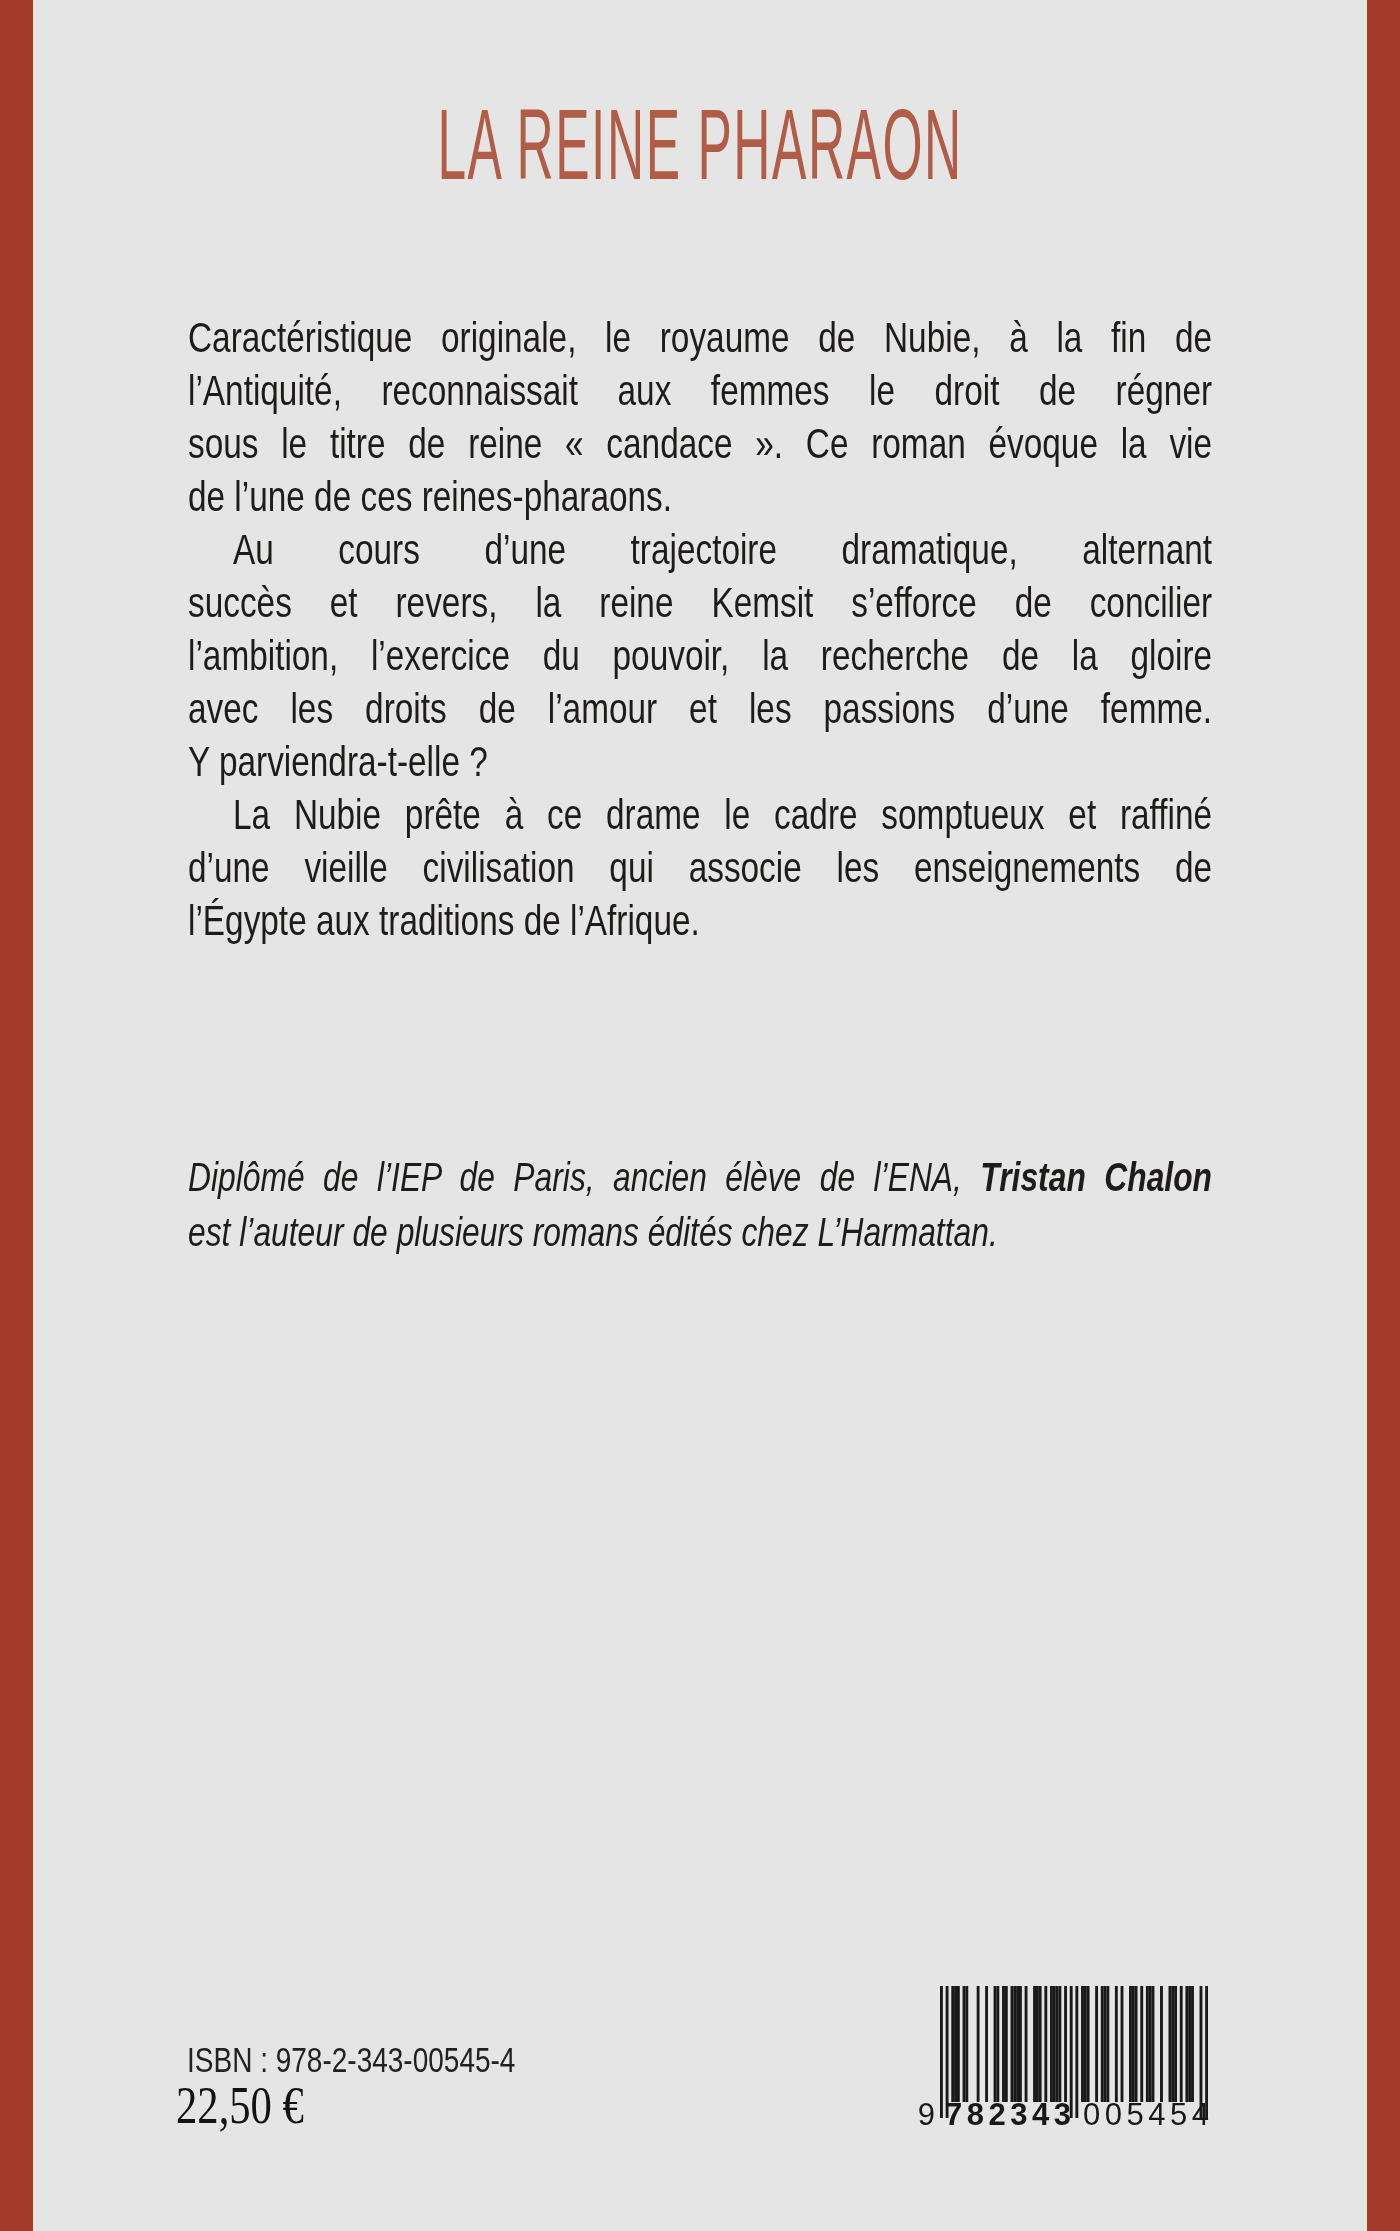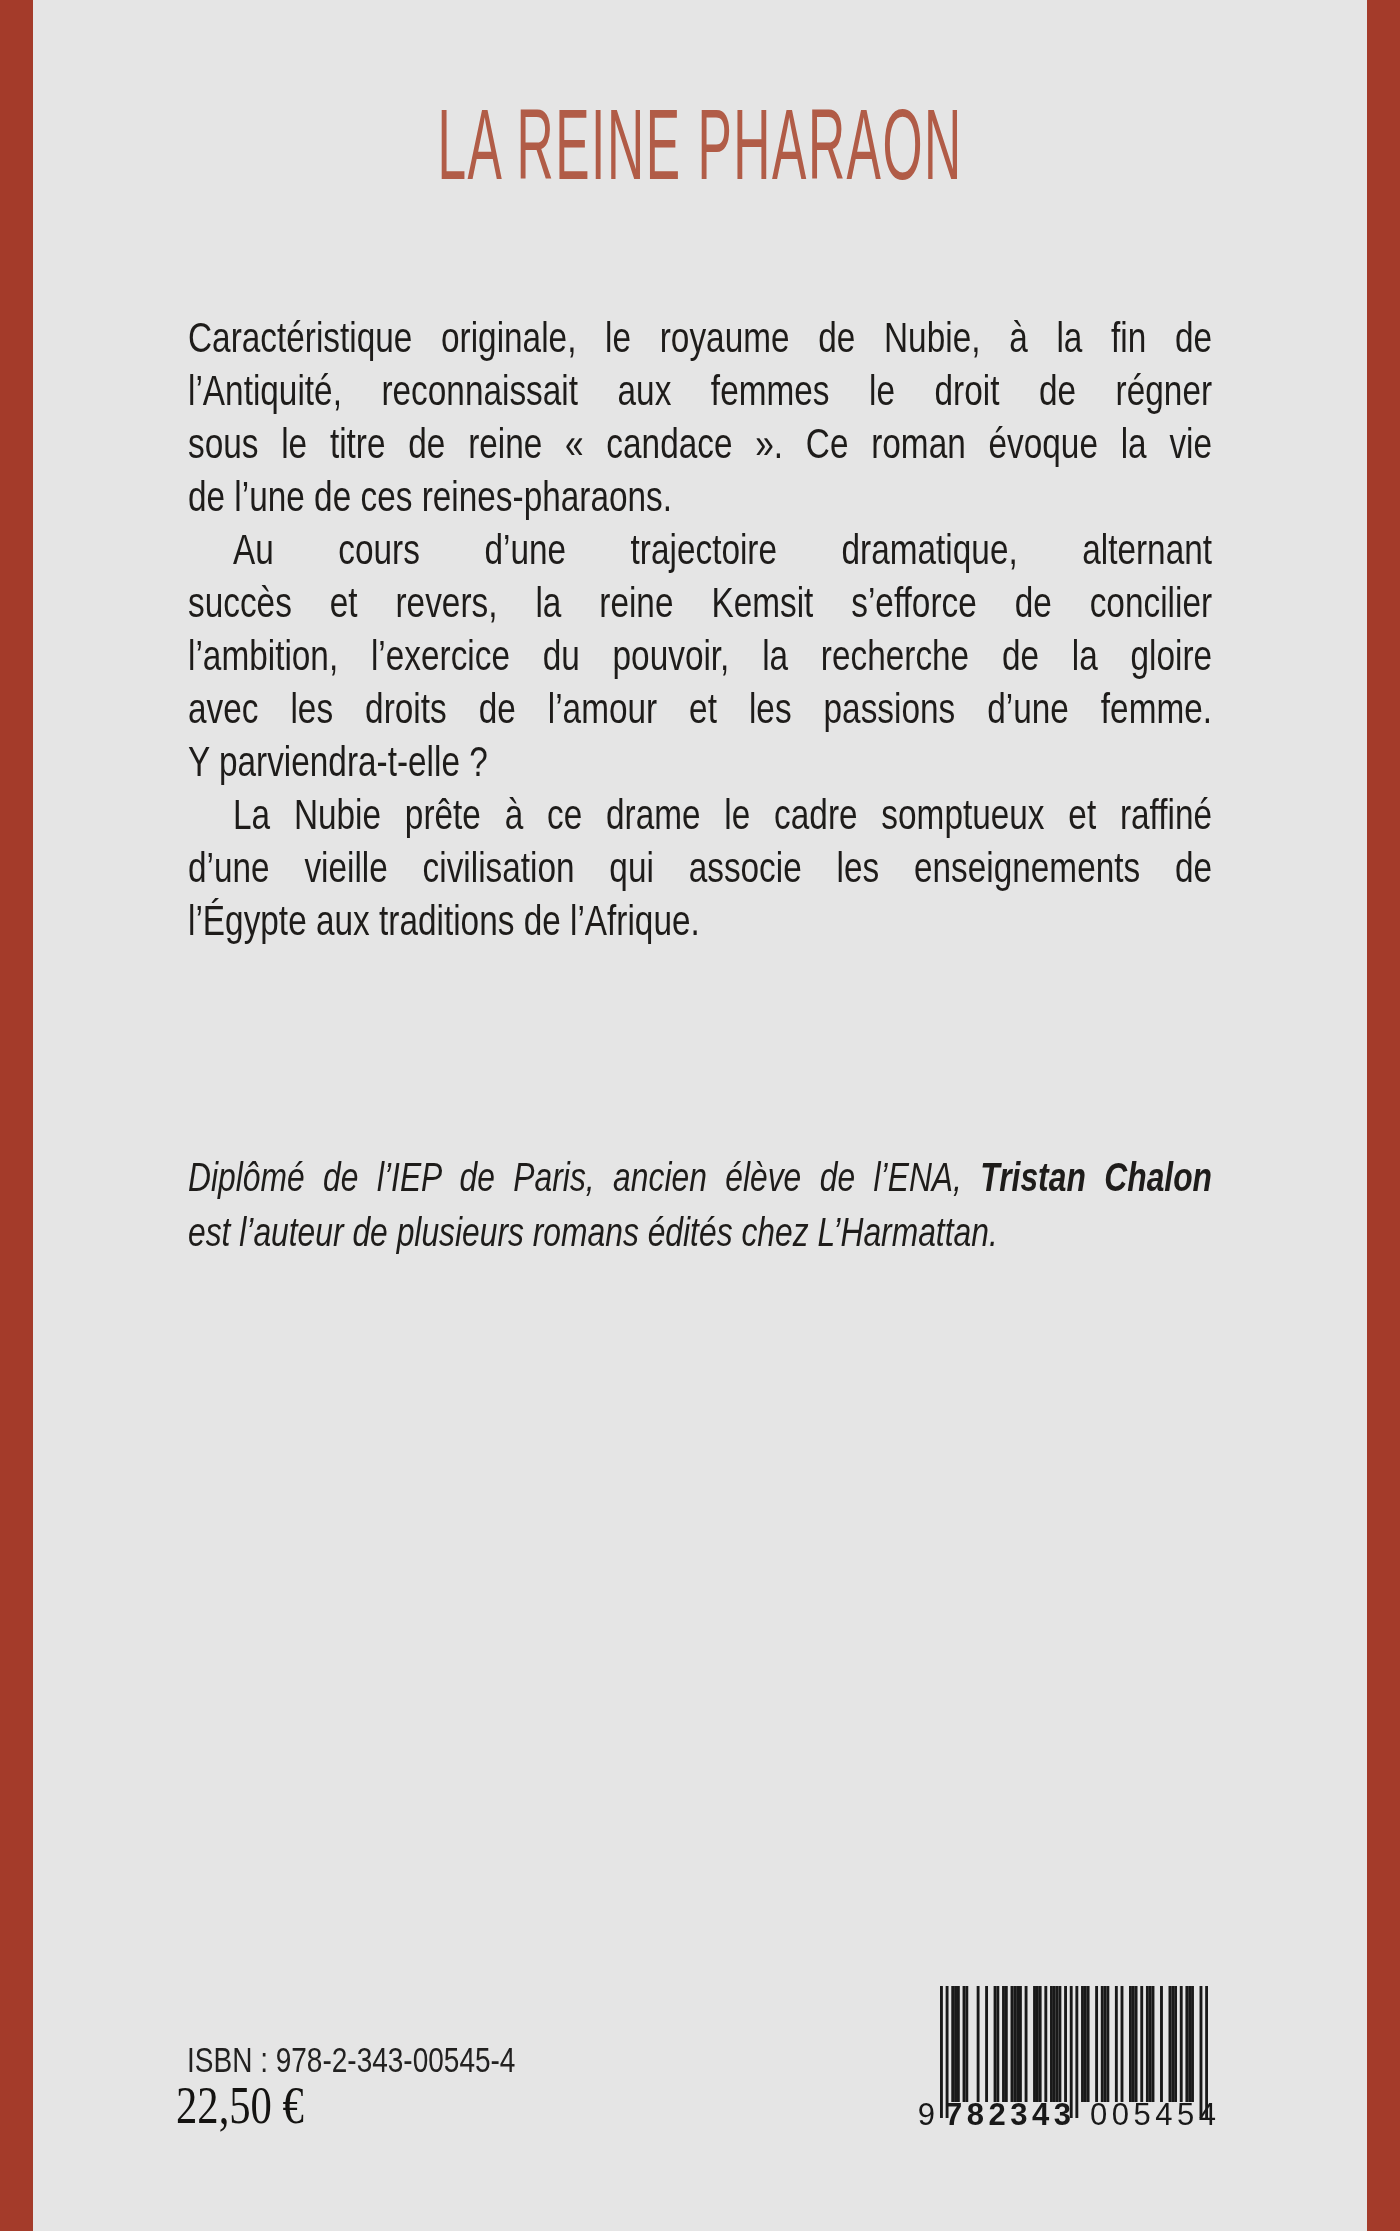--- a/index.html
+++ b/index.html
@@ -45,21 +45,21 @@
     transform:scaleX(0.82);transform-origin:top left;white-space:nowrap;
   }
 
   .barcode-svg{position:absolute;left:940px;top:1986px;}
   .bc-digit{
     position:absolute;font-size:31px;line-height:31px;color:#191919;
     font-family:"Liberation Sans",sans-serif;white-space:nowrap;
   }
   .bc-first{left:880px;top:2099px;width:55px;text-align:right;letter-spacing:0;}
   .bc-g1{left:945px;top:2099px;width:126px;letter-spacing:4.5px;font-weight:bold;}
-  .bc-g2{left:1083px;top:2099px;width:126px;letter-spacing:4.5px;margin-left:7px;}
+  .bc-g2{left:1083px;top:2099px;width:126px;letter-spacing:4.5px;}
 </style>
 </head>
 <body>
 
 <div class="page">
 
   <div class="edge-band left"></div>
   <div class="edge-band right"></div>
 
   <div class="title-wrap">

